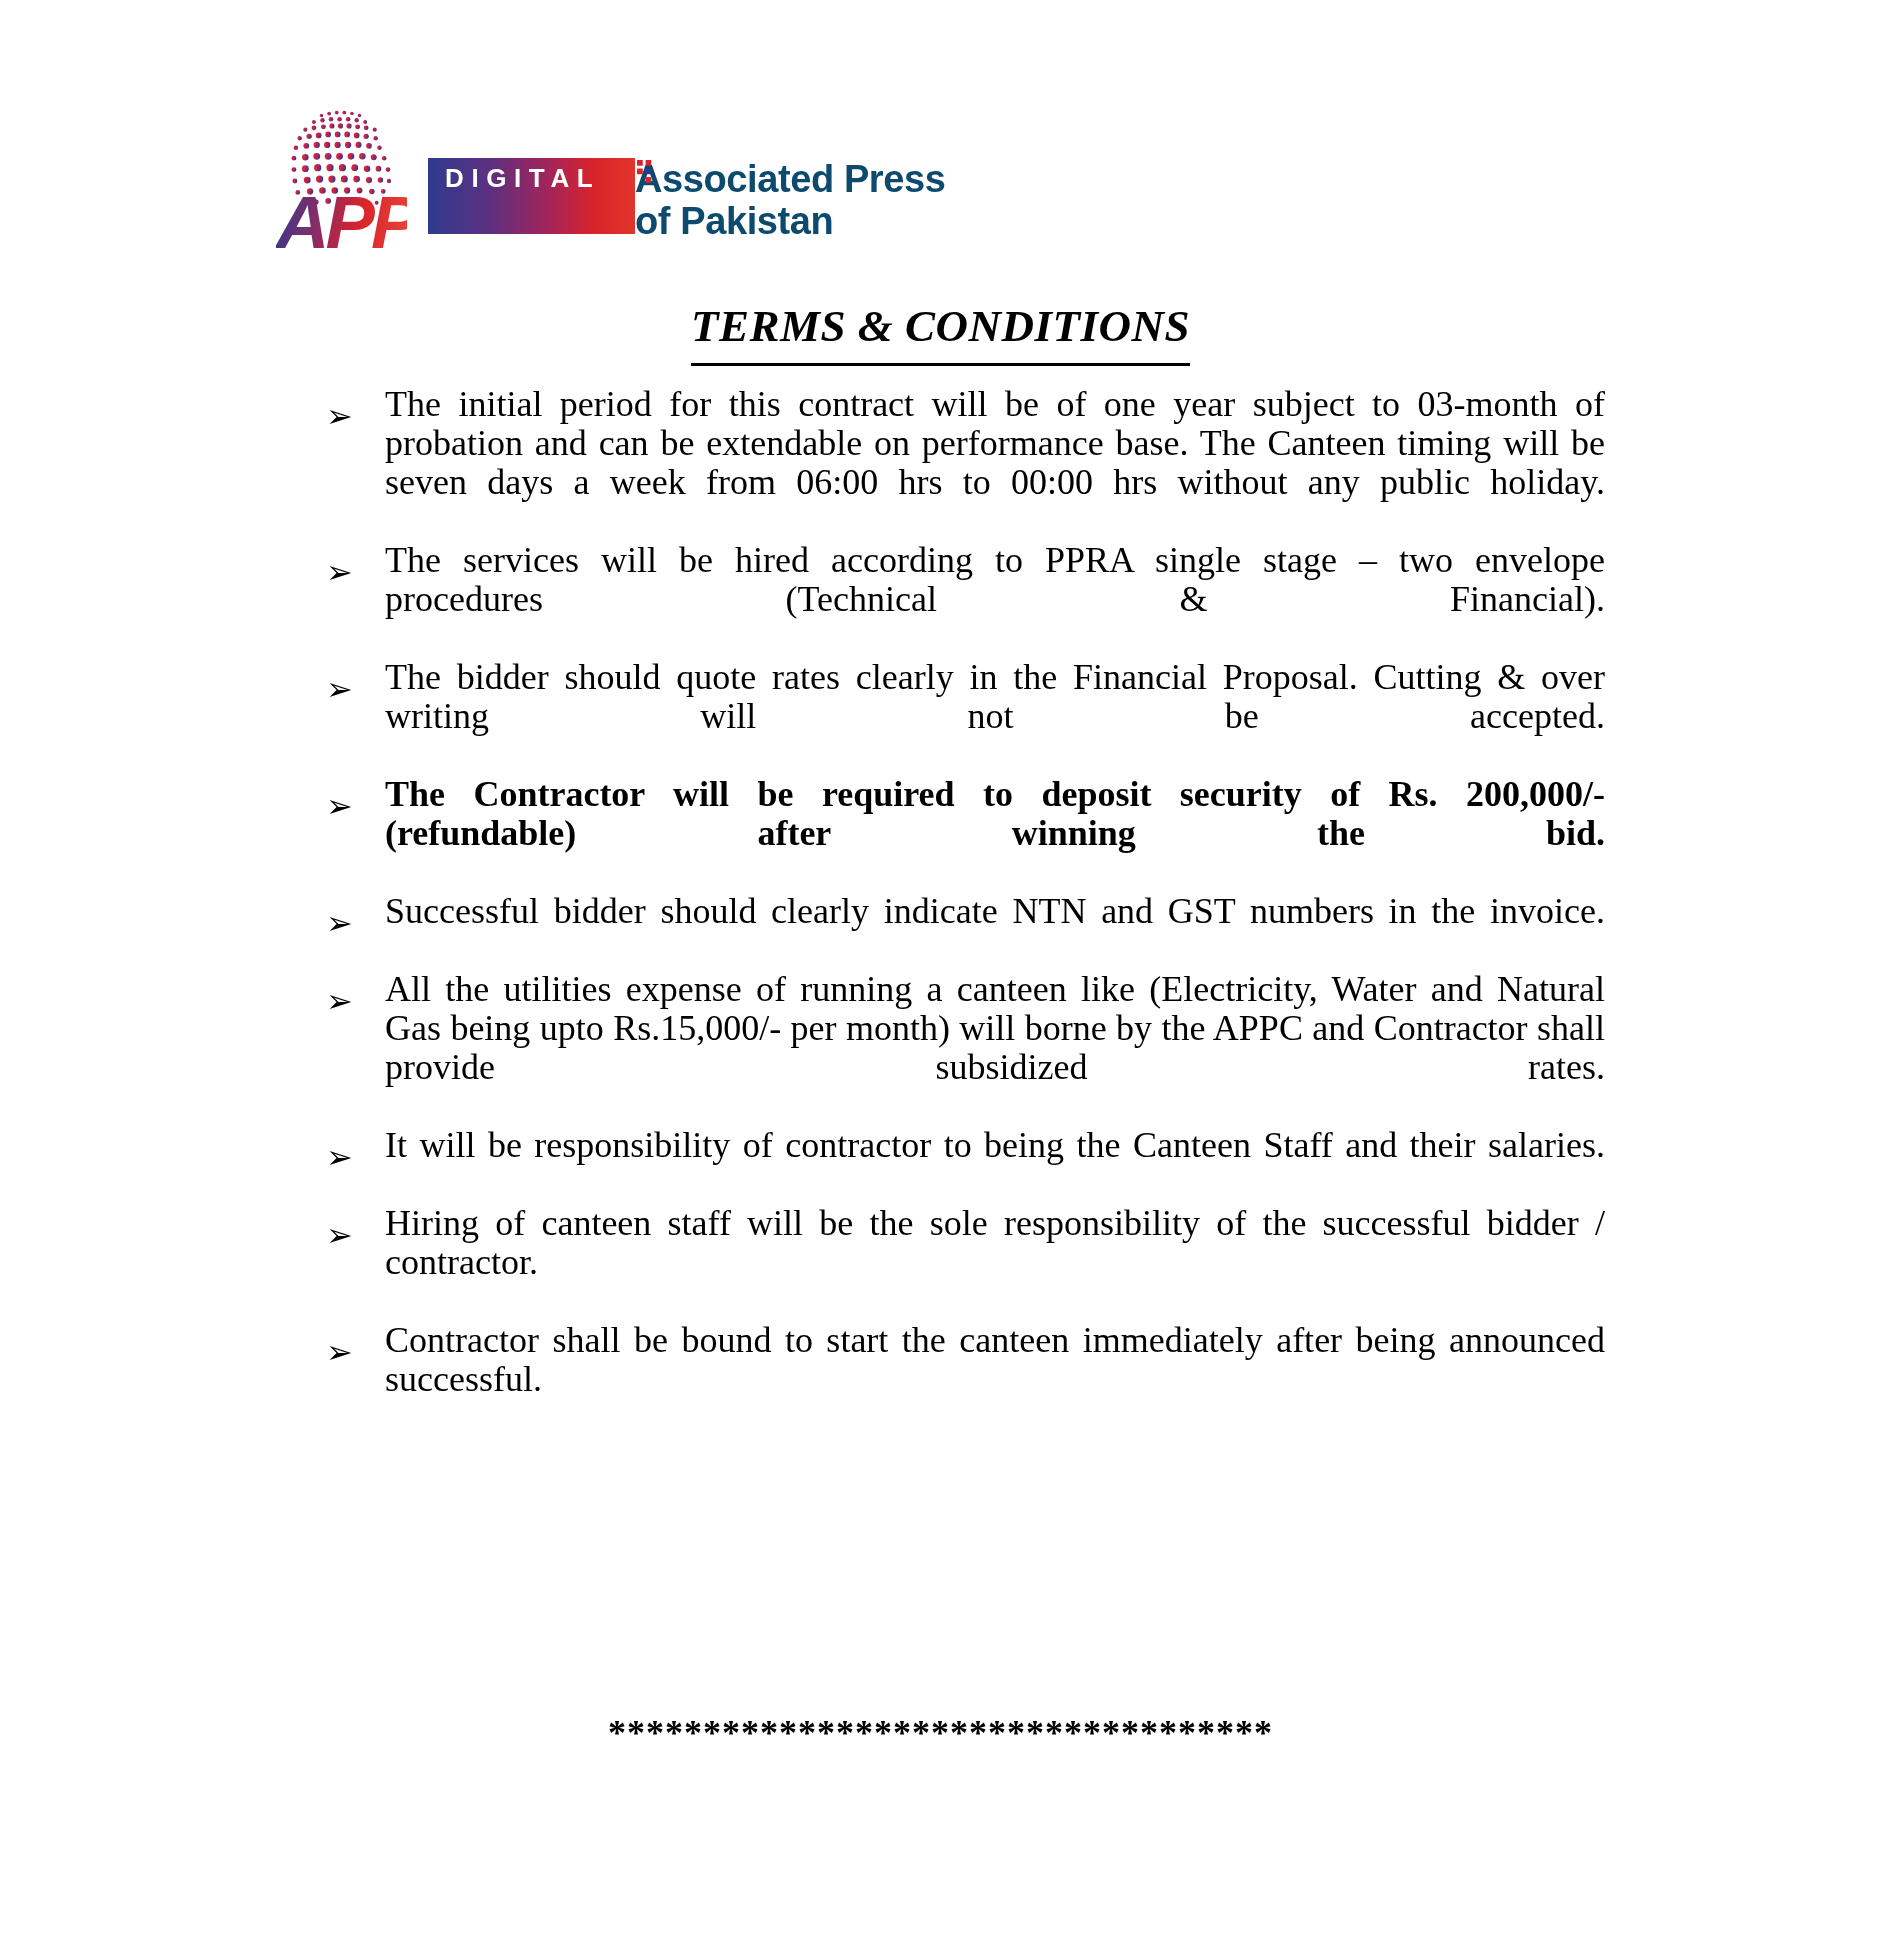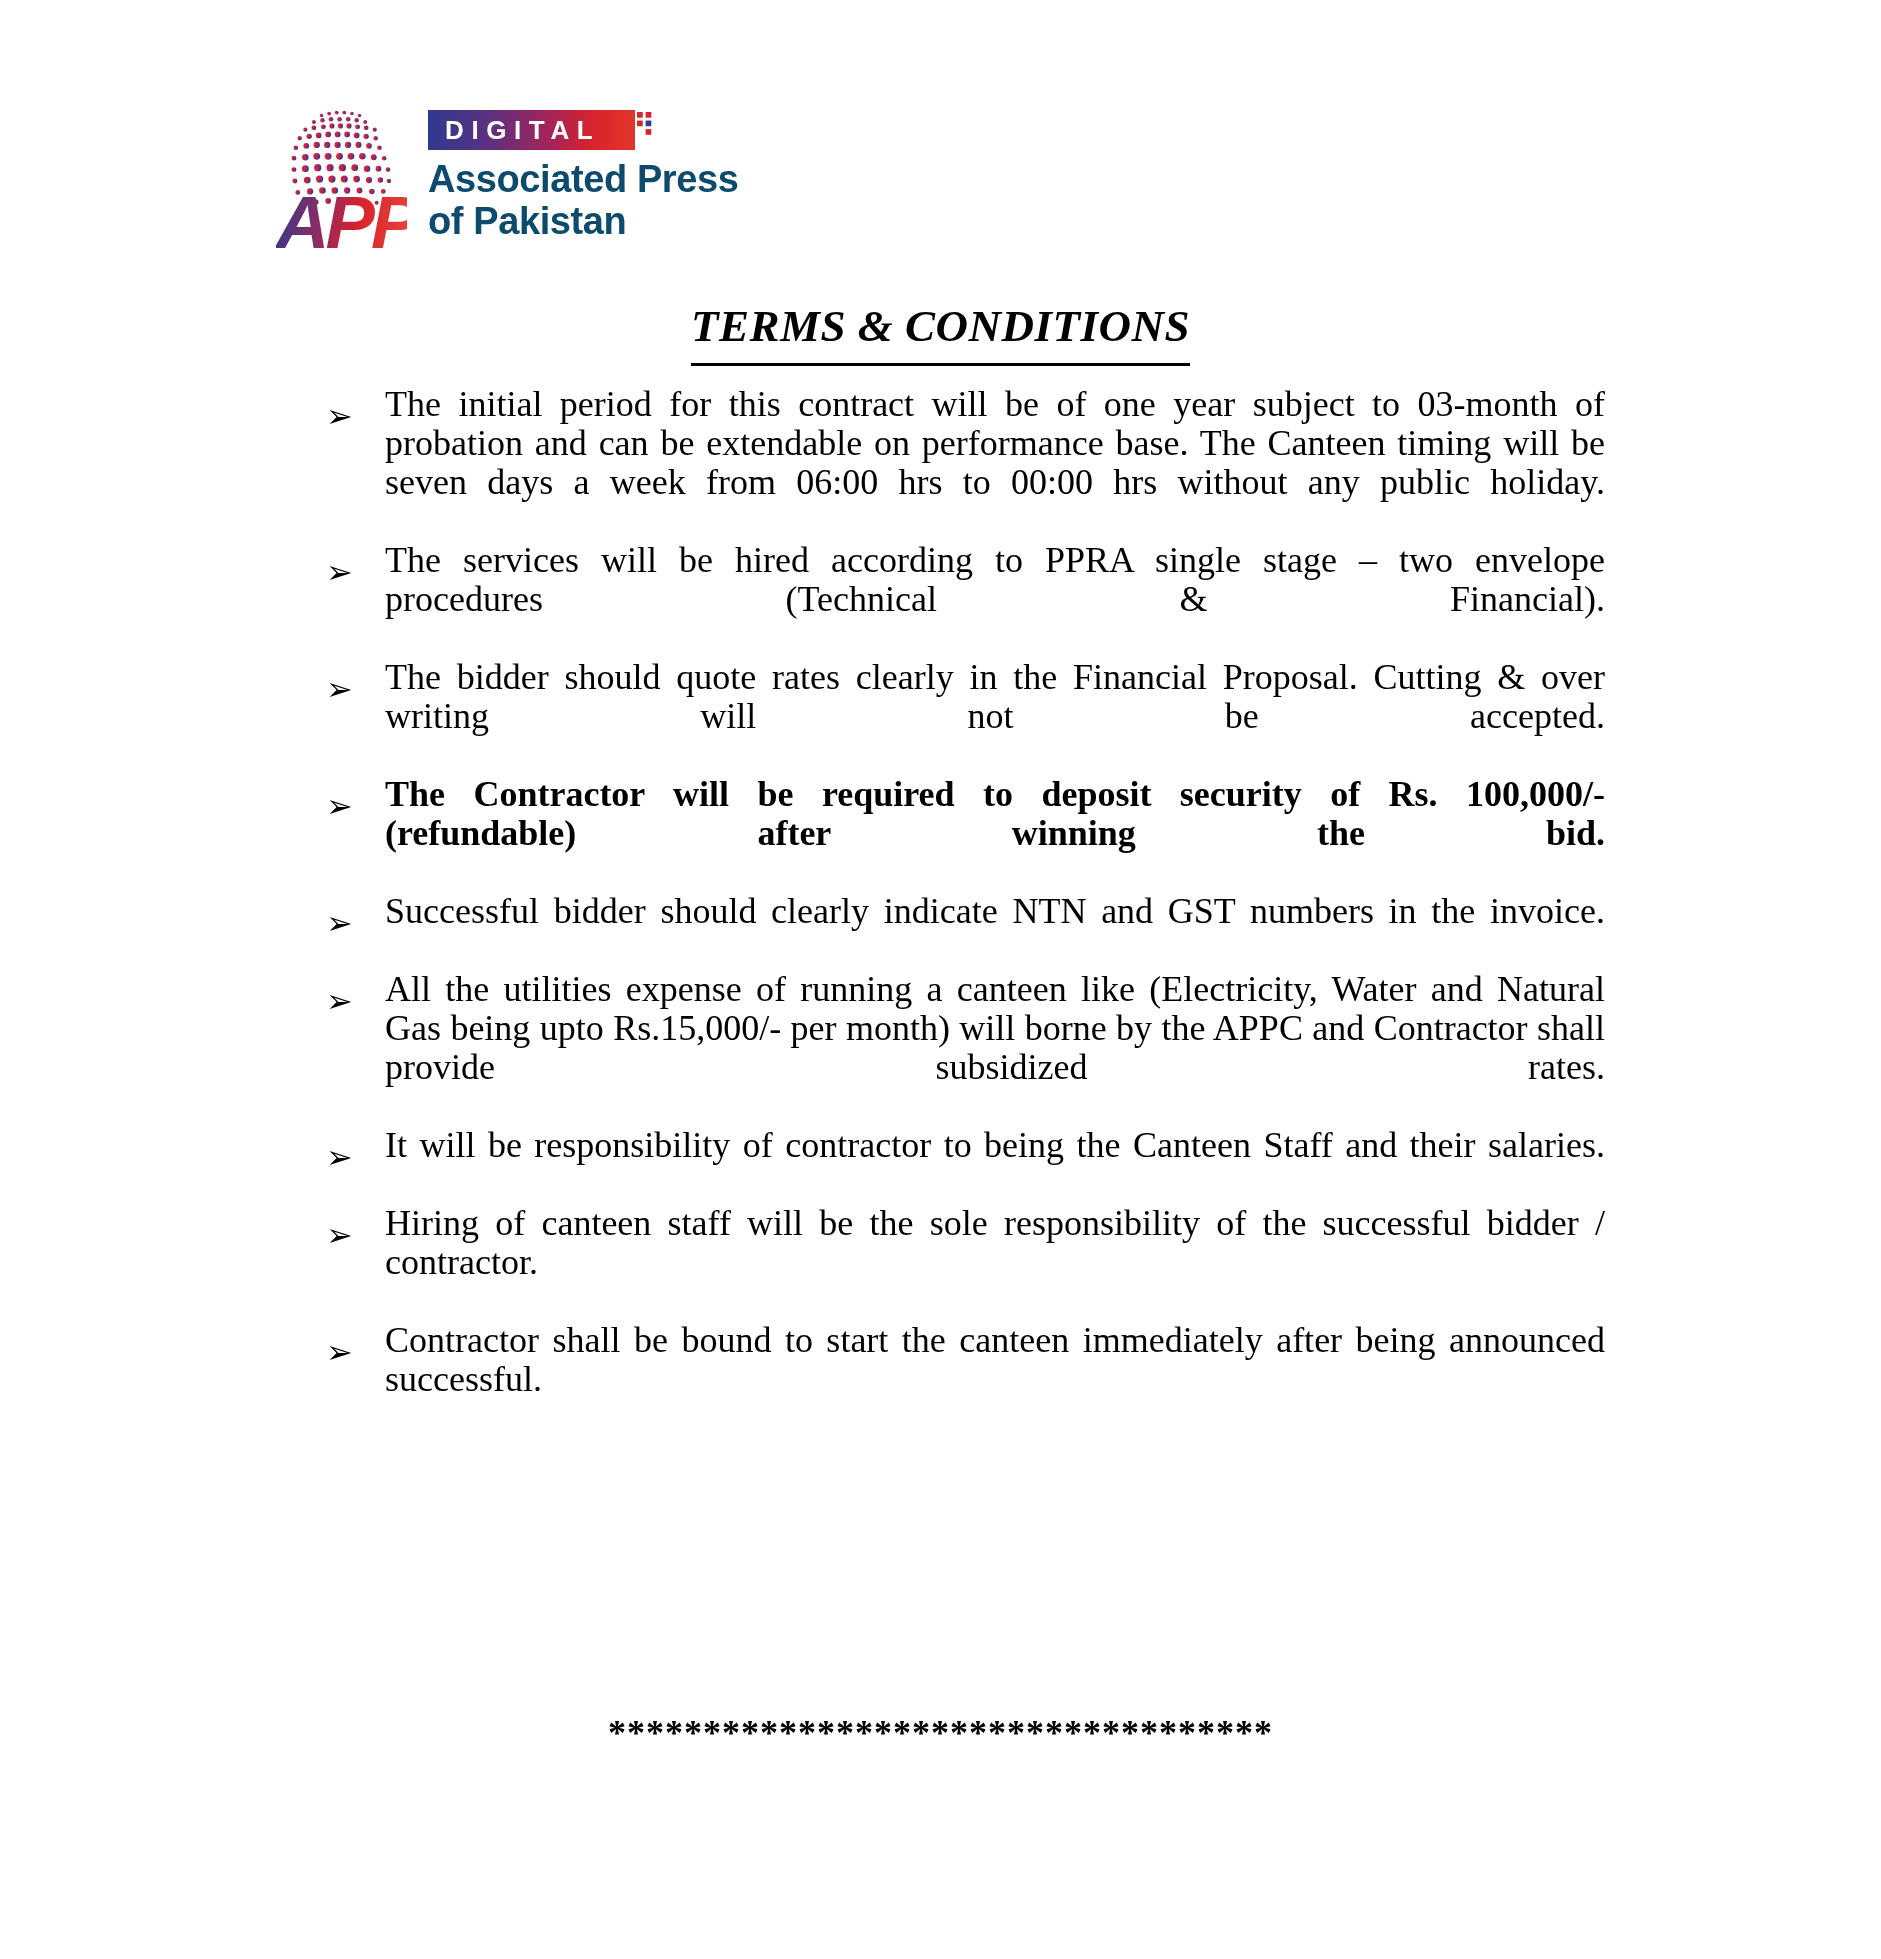--- a/index.html
+++ b/index.html
@@ -62,21 +62,21 @@
     font-style: italic;
     background: linear-gradient(100deg, #2d3a8c 0%, #8e2b63 35%, #d8232a 62%, #e8453a 100%);
     -webkit-background-clip: text;
     background-clip: text;
     color: transparent;
     -webkit-text-fill-color: transparent;
   }
 
   .logo-text-block {
     display: flex;
-    flex-direction: column;
+    flex-direction: row;
     justify-content: flex-start;
     padding-bottom: 5.7px;
   }
 
   .digital-bar {
     display: inline-block;
     background: linear-gradient(90deg, #2e3b8f 0%, #5d3080 30%, #a3245a 58%, #d8232a 80%, #e2352c 100%);
     padding: 6.7px 15px 6.7px 17px;
     width: 207px;
     box-sizing: border-box;
@@ -327,21 +327,21 @@
       <span class="term-text">The services will be hired according to PPRA single stage – two envelope procedures (Technical &amp; Financial).</span>
     </div>
 
     <div class="term-item">
       <span class="bullet-marker">➢</span>
       <span class="term-text">The bidder should quote rates clearly in the Financial Proposal. Cutting &amp; over writing will not be accepted.</span>
     </div>
 
     <div class="term-item">
       <span class="bullet-marker">➢</span>
-      <span class="term-text bold">The Contractor will be required to deposit security of Rs. 100,000/- (refundable) after winning the bid.</span>
+      <span class="term-text bold">The Contractor will be required to deposit security of Rs. 200,000/- (refundable) after winning the bid.</span>
     </div>
 
     <div class="term-item">
       <span class="bullet-marker">➢</span>
       <span class="term-text">Successful bidder should clearly indicate NTN and GST numbers in the invoice.</span>
     </div>
 
     <div class="term-item">
       <span class="bullet-marker">➢</span>
       <span class="term-text">All the utilities expense of running a canteen like (Electricity, Water and Natural Gas being upto Rs.15,000/- per month) will borne by the APPC and Contractor shall provide subsidized rates.</span>

